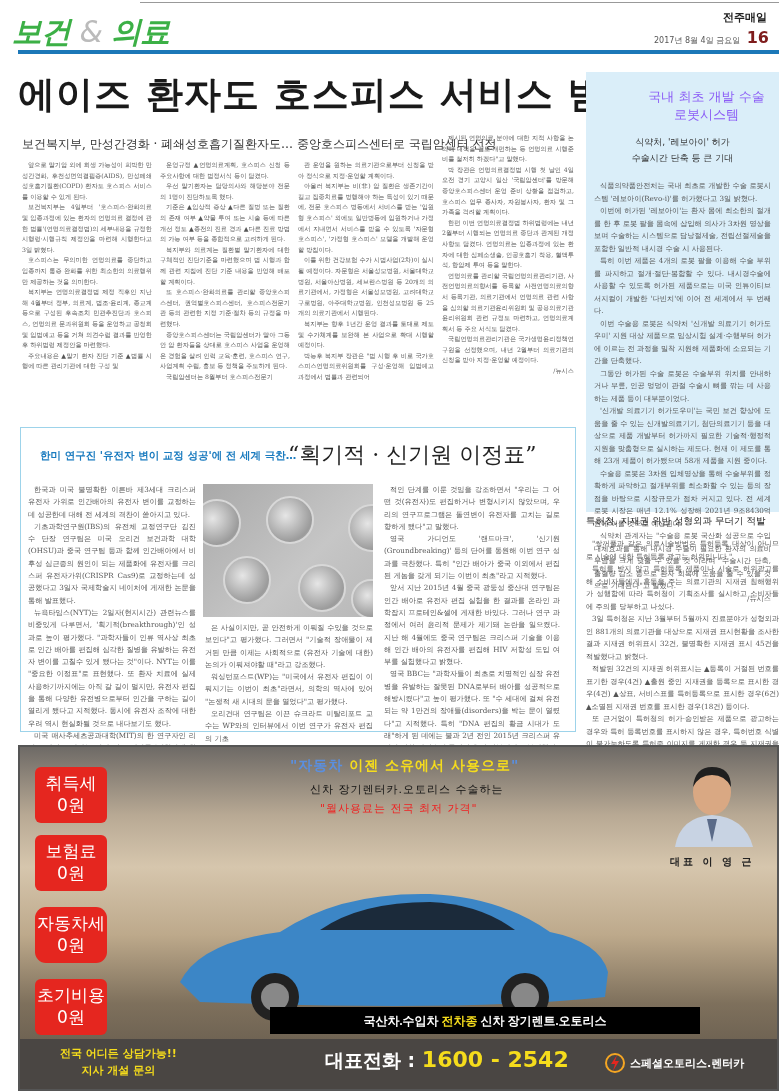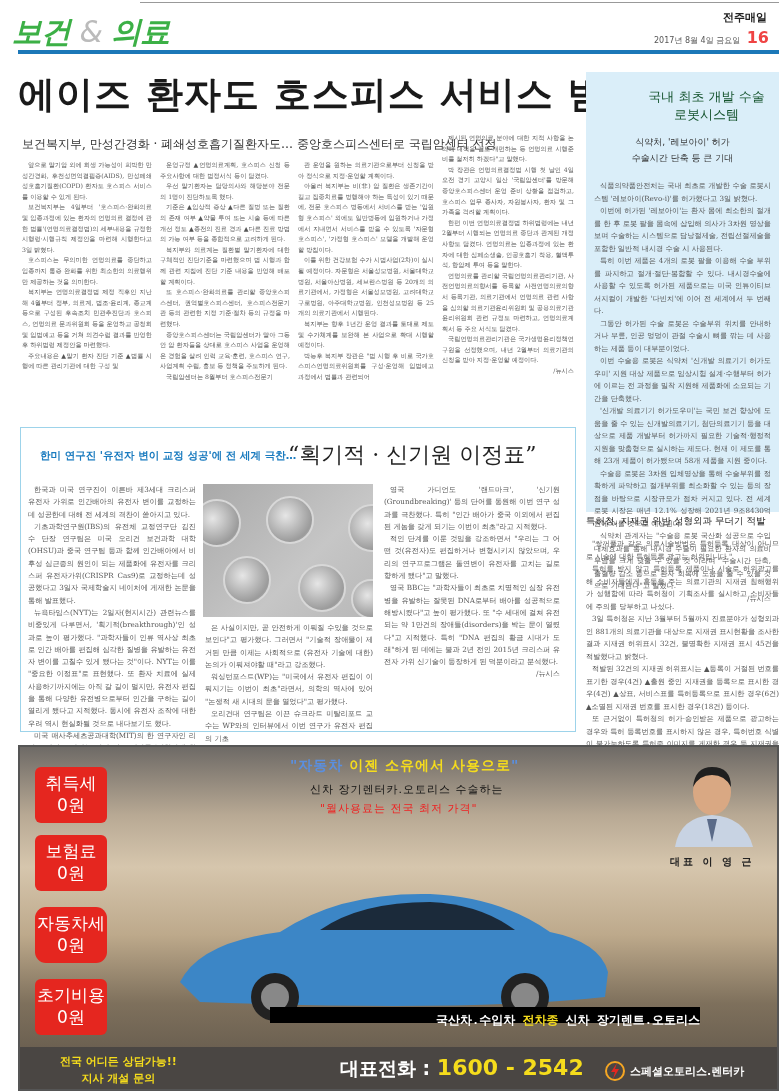--- a/index.html
+++ b/index.html
@@ -5,33 +5,33 @@
   * { box-sizing: border-box; margin: 0; padding: 0; }
   body { width: 779px; height: 1091px; background: #fff; position: relative; overflow: hidden;
          font-family: "DejaVu Serif", serif; color: #333; }
   .topline { position: absolute; left: 140px; top: 2px; width: 639px; height: 1px; background: #999; }
   .section-title { position: absolute; left: 12px; top: 12px; font-family: "DejaVu Sans", sans-serif;
          font-size: 30px; font-weight: bold; font-style: italic; color: #3cb046; letter-spacing: -1px; }
   .section-title .amp { color: #bbb; font-weight: normal; }
   .paper-name { position: absolute; right: 12px; top: 10px; font-family: "DejaVu Sans", sans-serif;
          font-size: 11px; font-weight: bold; color: #222; }
   .date-line { position: absolute; right: 10px; top: 28px; font-family: "DejaVu Sans", sans-serif; font-size: 8px; color: #555; }
-  .date-line .pg { font-size: 16px; font-weight: bold; color: #ef4444; margin-left: 4px; }
+  .date-line .pg { font-size: 16px; font-weight: bold; color: #7f1d1d; margin-left: 4px; }
   .blue-rule { position: absolute; left: 18px; top: 50px; width: 761px; height: 4px; background: #1c78b8; }
 
   .headline { position: absolute; left: 18px; top: 70px; font-family: "DejaVu Sans", sans-serif;
          font-size: 37px; font-weight: bold; color: #1a1a1a; letter-spacing: 1px; }
   .subhead { position: absolute; left: 22px; top: 136px; font-size: 12px; color: #333; }
 
   .cols { position: absolute; top: 160px; font-size: 7.4px; line-height: 12.6px; color: #555; text-align: justify; }
   .cols p { text-indent: 6px; }
   .cols .credit { text-align: right; }
 
   .sidebar-box { position: absolute; left: 586px; top: 72px; width: 193px; height: 440px; background: #daeef9; padding: 10px 8px; }
-  .sidebar-box .sb-title { font-size: 13px; text-align: center; color: #14532d; margin-top: 6px; margin-left: 48px; }
+  .sidebar-box .sb-title { font-size: 13px; text-align: center; color: #8b5cf6; margin-top: 6px; margin-left: 48px; }
   .sidebar-box .sb-sub { font-family: "DejaVu Sans", sans-serif; font-size: 9px; text-align: center; color: #333; line-height: 16px; margin-top: 10px; }
   .sidebar-box .sb-body { font-size: 7.2px; line-height: 12.5px; color: #555; margin-top: 14px; text-align: justify; }
   .sidebar-box .sb-body p { text-indent: 6px; }
   .sidebar-box .credit { text-align: right; }
 
   .article3 { position: absolute; left: 586px; top: 515px; width: 193px; }
   .article3 .a3-title { font-family: "DejaVu Sans", sans-serif; font-size: 9.5px; color: #222; }
   .article3 .a3-body { font-size: 7.2px; line-height: 12.5px; color: #555; margin-top: 10px; text-align: justify; }
   .article3 .a3-body p { text-indent: 6px; }
   .article3 .credit { text-align: right; }
@@ -48,26 +48,26 @@
   .ad { position: absolute; left: 18px; top: 745px; width: 761px; height: 346px; background: linear-gradient(180deg,#6e6a66 0%,#b8a994 20%,#d6c6ad 35%,#bda98b 55%,#7e705c 75%,#5b5247 100%); border: 2px solid #555; overflow: hidden; }
   .red-badge { position: absolute; left: 15px; width: 72px; height: 56px; background: #e5261f; border-radius: 6px; color: #fff;
          font-family: "DejaVu Sans", sans-serif; font-size: 17px; line-height: 22px; text-align: center; padding-top: 5px; }
   .ad-slogan { position: absolute; left: 270px; top: 10px; font-family: "DejaVu Sans", sans-serif; font-size: 14px; font-weight: bold; letter-spacing: 1px; }
   .ad-slogan .blue { color: #5a8fe0; } .ad-slogan .yellow { color: #f5dc1c; }
   .ad-line2 { position: absolute; left: 290px; top: 35px; font-family: "DejaVu Sans", sans-serif; font-size: 11px; color: #111; letter-spacing: 1px; }
   .ad-line3 { position: absolute; left: 300px; top: 54px; font-family: "DejaVu Sans", sans-serif; font-size: 11px; color: #e22; letter-spacing: 1px; }
   .ceo-photo { position: absolute; left: 645px; top: 10px; width: 95px; height: 90px; }
   .ceo-label { position: absolute; left: 650px; top: 108px; font-family: "DejaVu Sans", sans-serif; font-size: 10px; font-weight: bold; color: #222; letter-spacing: 3px; }
   .car { position: absolute; left: 150px; top: 125px; width: 440px; height: 150px; }
-  .ad-strip { position: absolute; left: 250px; top: 260px; width: 430px; height: 16px; background: #000; color: #fff;
-         font-family: Liberation Mono, monospace; font-size: 12px; font-weight: bold; text-align: right; line-height: 28px; }
+  .ad-strip { position: absolute; left: 250px; top: 260px; width: 430px; height: 27px; background: #000; color: #fff;
+         font-family: Liberation Serif, serif; font-size: 12px; font-weight: bold; text-align: center; line-height: 28px; }
   .ad-strip .y { color: #f5dc1c; }
-  .ad-bottom { position: absolute; left: 0; bottom: 0; width: 100%; height: 42px; background: #4a4643; padding-left: 27px; }
+  .ad-bottom { position: absolute; left: 0; bottom: 0; width: 100%; height: 50px; background: #4a4643; padding-left: 27px; }
   .ad-branch { position: absolute; left: 40px; top: 6px; font-family: "DejaVu Sans", sans-serif; font-size: 11px; font-weight: bold; color: #f5dc1c; text-align: center; line-height: 17px; }
-  .ad-phone { position: absolute; left: 305px; top: 8px; font-family: "DejaVu Sans", sans-serif; font-size: 19px; font-weight: bold; color: #fff; margin-left: 15px; }
+  .ad-phone { position: absolute; left: 305px; top: 8px; font-family: "DejaVu Sans", sans-serif; font-size: 19px; font-weight: bold; color: #fff; }
   .ad-phone .num { color: #f5dc1c; font-size: 22px; }
   .ad-logo { position: absolute; left: 585px; top: 14px; font-family: "DejaVu Sans", sans-serif; font-size: 11px; font-weight: bold; color: #fff; display: flex; align-items: center; gap: 5px; }
 </style>
 </head>
 <body>
 
 <div class="topline"></div>
 <div class="section-title">
   <span>보건</span>
   <span class="amp">&amp;</span>
@@ -110,22 +110,22 @@
 <div class="sidebar-box">
   <div class="sb-title">국내 최초 개발 수술 로봇시스템</div>
   <div class="sb-sub">
     <div>식약처, '레보아이' 허가</div>
     <div>수술시간 단축 등 큰 기대</div>
   </div>
   <div class="sb-body">
     <p>식품의약품안전처는 국내 최초로 개발한 수술 로봇시스템 '레보아이(Revo-i)'를 허가했다고 3일 밝혔다.</p>
     <p>이번에 허가된 '레보아이'는 환자 몸에 최소한의 절개를 한 후 로봇 팔을 몸속에 삽입해 의사가 3차원 영상을 보며 수술하는 시스템으로 담낭절제술, 전립선절제술을 포함한 일반적 내시경 수술 시 사용된다.</p>
     <p>특히 이번 제품은 4개의 로봇 팔을 이용해 수술 부위를 파지하고 절개·절단·봉합할 수 있다. 내시경수술에 사용할 수 있도록 허가된 제품으로는 미국 인튜이티브서지컬이 개발한 '다빈치'에 이어 전 세계에서 두 번째다.</p>
+    <p>이번 수술용 로봇은 식약처 '신개발 의료기기 허가도우미' 지원 대상 제품으로 임상시험 설계·수행부터 허가에 이르는 전 과정을 밀착 지원해 제품화에 소요되는 기간을 단축했다.</p>
     <p>그동안 허가된 수술 로봇은 수술부위 위치를 안내하거나 무릎, 인공 엉덩이 관절 수술시 뼈를 깎는 데 사용하는 제품 등이 대부분이었다.</p>
-    <p>이번 수술용 로봇은 식약처 '신개발 의료기기 허가도우미' 지원 대상 제품으로 임상시험 설계·수행부터 허가에 이르는 전 과정을 밀착 지원해 제품화에 소요되는 기간을 단축했다.</p>
     <p>'신개발 의료기기 허가도우미'는 국민 보건 향상에 도움을 줄 수 있는 신개발의료기기, 첨단의료기기 등을 대상으로 제품 개발부터 허가까지 필요한 기술적·행정적 지원을 맞춤형으로 실시하는 제도다. 현재 이 제도를 통해 23개 제품이 허가됐으며 58개 제품을 지원 중이다.</p>
     <p>수술용 로봇은 3차원 입체영상을 통해 수술부위를 정확하게 파악하고 절개부위를 최소화할 수 있는 등의 장점을 바탕으로 시장규모가 점차 커지고 있다. 전 세계 로봇 시장은 매년 12.1% 성장해 2021년 9조8430억원에 이를 것으로 예상된다.</p>
     <p>식약처 관계자는 "수술용 로봇 국산화 성공으로 수입 대체효과를 통해 내시경 수술이 필요한 환자의 의료비 부담을 크게 낮출 수 있을 것"이라며 "수술시간 단축, 출혈량 감소 등으로 환자 회복에 도움을 줄 수 있을 것으로 기대된다"고 말했다.</p>
     <div class="credit">/뉴시스</div>
   </div>
 </div>
 
 <div class="article3">
   <div class="a3-title">특허청, 지재권 위반 성형외과 무더기 적발</div>
   <div class="a3-body">
@@ -136,21 +136,21 @@
     <p>또 근거없이 특허청의 허가·승인받은 제품으로 광고하는 경우와 특허 등록번호를 표시하지 않은 경우, 특허번호 식별이 불가능하도록 특허증 이미지를 게재한 경우 등 지재권을 불명확하게 표시해 혼동을 주는 행위 45건도 적발됐다.</p>
     <div class="credit">/뉴시스</div>
   </div>
 </div>
 
 <div class="gene-box"></div>
 <div class="gene-kicker">한미 연구진 '유전자 변이 교정 성공'에 전 세계 극찬…</div>
 <div class="gene-title">“획기적 · 신기원 이정표”</div>
 
 <div class="gene-cols" style="left:28px;width:168px;">
-  <p>한국과 미국 연구진이 이른바 제3세대 크리스퍼 유전자 가위로 인간배아의 유전자 변이를 교정하는데 성공한데 대해 전 세계의 격찬이 쏟아지고 있다.</p>
+  <p>한국과 미국 불명확한 이른바 제3세대 크리스퍼 유전자 가위로 인간배아의 유전자 변이를 교정하는데 성공한데 대해 전 세계의 격찬이 쏟아지고 있다.</p>
   <p>기초과학연구원(IBS)의 유전체 교정연구단 김진수 단장 연구팀은 미국 오리건 보건과학 대학(OHSU)과 중국 연구팀 등과 함께 인간배아에서 비후성 심근증의 원인이 되는 제품화에 유전자를 크리스퍼 유전자가위(CRISPR Cas9)로 교정하는데 성공했다고 3일자 국제학술지 네이처에 게재한 논문을 통해 발표했다.</p>
   <p>뉴욕타임스(NYT)는 2일자(현지시간) 관련뉴스를 비중있게 다루면서, '획기적(breakthrough)'인 성과로 높이 평가했다. "과학자들이 인류 역사상 최초로 인간 배아를 편집해 심각한 질병을 유발하는 유전자 변이를 고칠수 있게 됐다는 것"이다. NYT는 이를 "중요한 이정표"로 표현했다. 또 환자 치료에 실제 사용하기까지에는 아직 갈 길이 멀지만, 유전자 편집을 통해 다양한 유전병으로부터 인간을 구하는 길이 열리게 됐다고 지적했다. 동시에 유전자 조작에 대한 우려 역시 현실화될 것으로 내다보기도 했다.</p>
   <p>미국 매사추세츠공과대학(MIT)의 한 연구자인 리처드 하인스 박사는 이번 연구 결과를 '엄청나게 획기적인(a big breakthrough) 성과'로 극찬했다. 그는 "유전자 편집에 대한 우려는 항상 제기돼왔으며 여전히 그 걱</p>
 </div>
 
 <div class="photo">
   <div class="cell" style="left:-10px;top:15px;width:48px;height:48px;"></div>
   <div class="cell" style="left:63px;top:12px;width:48px;height:48px;"></div>
   <div class="cell" style="left:145px;top:20px;width:48px;height:48px;"></div>
   <div class="cell" style="left:20px;top:72px;width:48px;height:48px;"></div>
@@ -158,22 +158,23 @@
   <div class="cell" style="left:148px;top:95px;width:40px;height:40px;"></div>
 </div>
 
 <div class="gene-cols" style="left:205px;top:622px;width:168px;">
   <p>은 사실이지만, 곧 안전하게 이뤄질 수있을 것으로 보인다"고 평가했다. 그러면서 "기술적 장애물이 제거된 만큼 이제는 사회적으로 (유전자 기술에 대한) 논의가 이뤄져야할 때"라고 강조했다.</p>
   <p>워싱턴포스트(WP)는 "미국에서 유전자 편집이 이뤄지기는 이번이 최초"라면서, 의학의 역사에 있어 "논쟁적 새 시대의 문을 열었다"고 평가했다.</p>
   <p>오리건대 연구팀은 이끈 슈크라트 미탈리포트 교수는 WP와의 인터뷰에서 이번 연구가 유전자 편집의 기초</p>
 </div>
 
 <div class="gene-cols" style="left:384px;width:176px;">
+  <p>적인 단계를 이룬 것임을 강조하면서 "우리는 그 어떤 것(유전자)도 편집하거나 변형시키지 않았으며, 우리의 연구프로그램은 돌연변이 유전자를 고치는 길로 향하게 됐다"고 말했다.</p>
   <p>영국 가디언도 '랜드마크', '신기원(Groundbreaking)' 등의 단어를 동원해 이번 연구 성과를 극찬했다. 특히 "인간 배아가 중국 이외에서 편집된 게놈을 갖게 되기는 이번이 최초"라고 지적했다.</p>
-  <p>적인 단계를 이룬 것임을 강조하면서 "우리는 그 어떤 것(유전자)도 편집하거나 변형시키지 않았으며, 우리의 연구프로그램은 돌연변이 유전자를 고치는 길로 향하게 됐다"고 말했다.</p>
+  <p>앞서 지난 2015년 4월 중국 광둥성 중산대 연구팀은 인간 배아로 유전자 편집 실험을 한 결과를 온라인 과학잡지 프로테인&amp;셀에 게재한 바있다. 그러나 연구 과정에서 여러 윤리적 문제가 제기돼 논란을 일으켰다. 지난 해 4월에도 중국 연구팀은 크리스퍼 기술을 이용해 인간 배아의 유전자를 편집해 HIV 저항성 도입 여부를 실험했다고 밝혔다.</p>
   <p>영국 BBC는 "과학자들이 최초로 치명적인 심장 유전병을 유발하는 잘못된 DNA로부터 배아를 성공적으로 해방시켰다"고 높이 평가했다. 또 "수 세대에 걸쳐 유전되는 약 1만건의 장애들(disorders)을 박는 문이 열렸다"고 지적했다. 특히 "DNA 편집의 황금 시대가 도래"하게 된 데에는 불과 2년 전인 2015년 크리스퍼 유전자 가위 신기술이 등장하게 된 덕분이라고 분석했다.</p>
   <div class="credit">/뉴시스</div>
 </div>
 
 <div class="ad">
   <div class="red-badge" style="top:20px;">
     <div>취득세</div>
     <div>0원</div>
   </div>
   <div class="red-badge" style="top:88px;">

